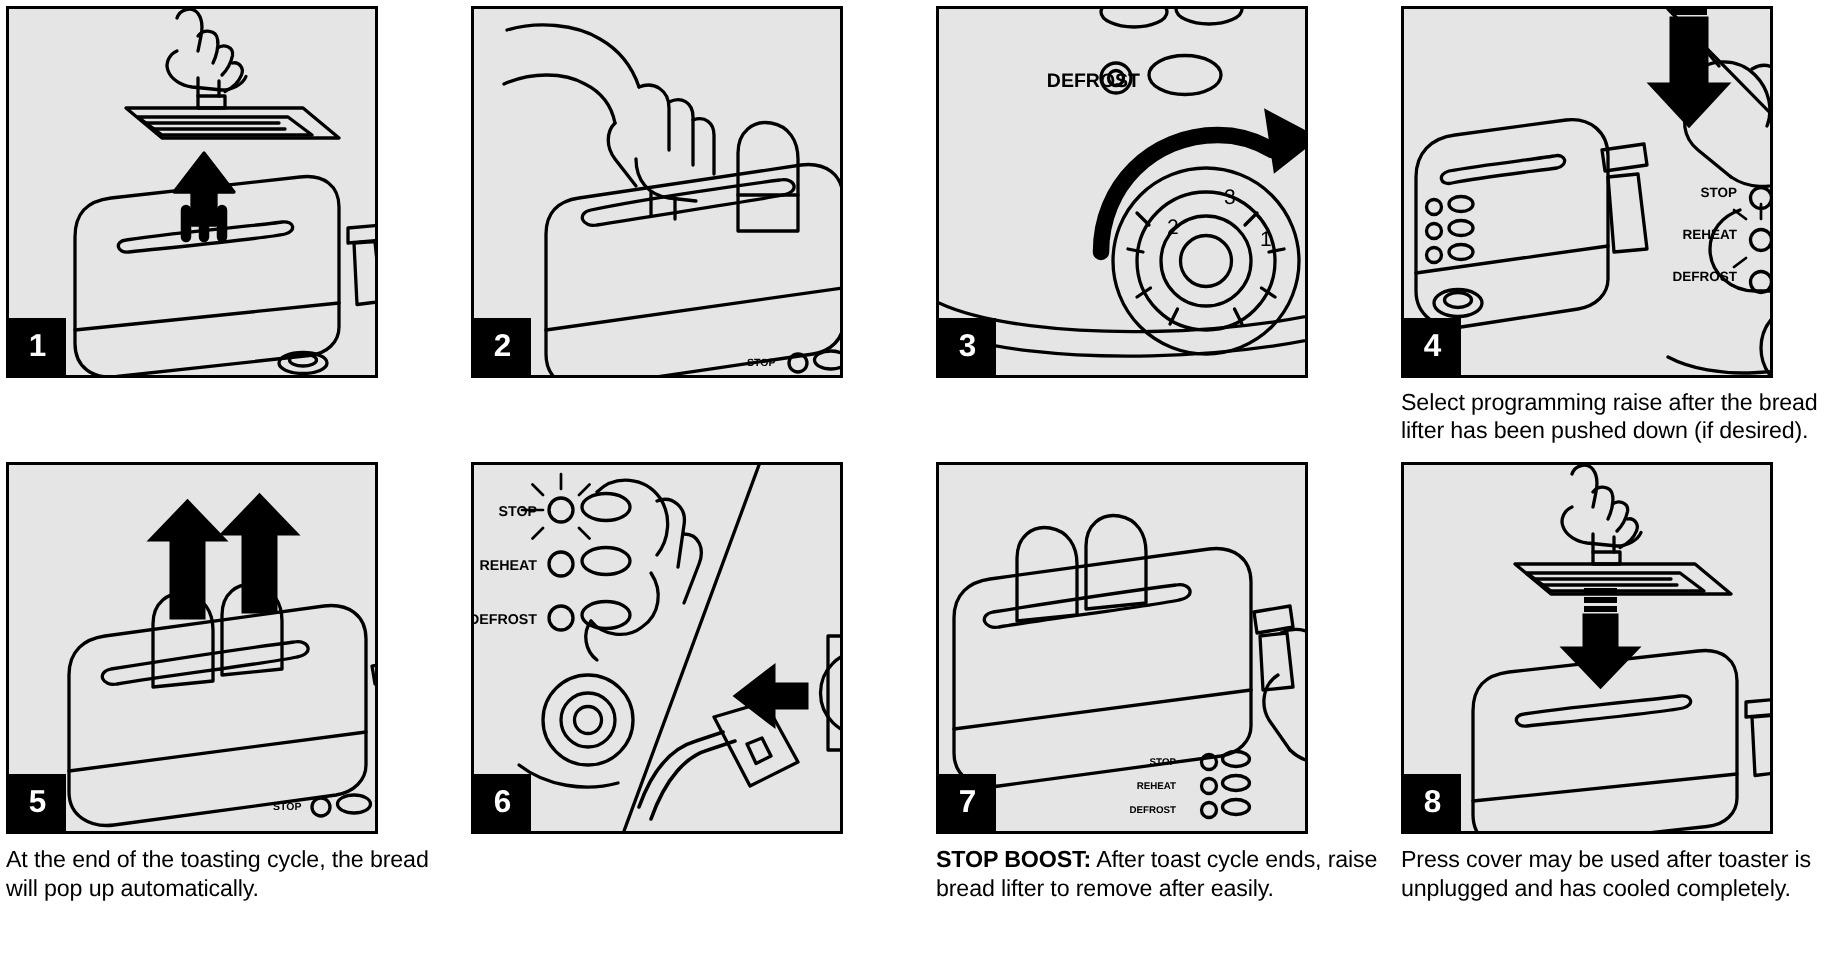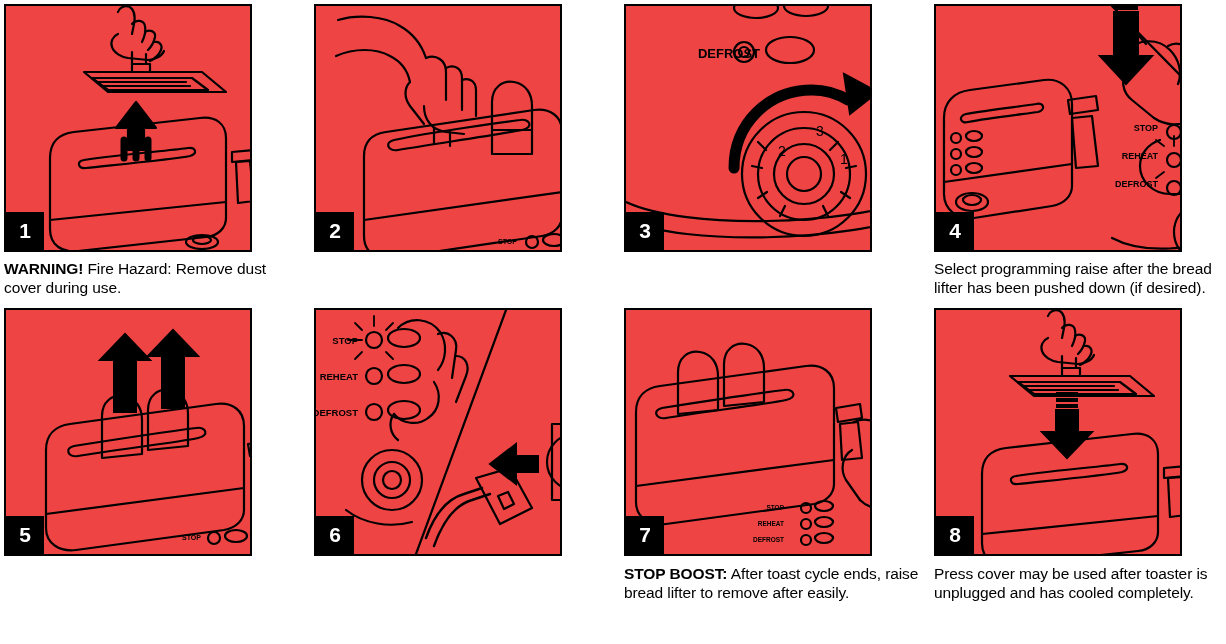--- a/index.html
+++ b/index.html
@@ -32,21 +32,21 @@
   .cell {
     width: 296px;
   }
   .panel {
     position: relative;
     width: 248px;
     height: 248px;
     border: 2px solid #000;
     box-sizing: border-box;
     overflow: hidden;
-    background: #ef4444;
+    background: #e5e5e5;
   }
   .panel svg {
     position: absolute;
     left: 0;
     top: 0;
   }
   .step-badge {
     position: absolute;
     left: 0;
     bottom: 0;
@@ -114,21 +114,20 @@
             <path d="M230 156 l14 -1 l4 40 l-16 2 z"></path>
 
             <path d="M44 214 l176 -18"></path>
 
             <ellipse cx="196" cy="236" rx="16" ry="7"></ellipse>
             <ellipse cx="196" cy="234" rx="9" ry="4"></ellipse>
           </g>
         </svg>
         <div class="step-badge">1</div>
       </div>
-      <div class="caption"><b>WARNING!</b><span> Fire Hazard: Remove dust cover during use.</span></div>
     </div>
 
     <div class="cell">
       <div class="panel">
         <svg width="292" height="244" viewBox="0 0 292 244">
           <g fill="none" stroke="#000" stroke-width="2.2" stroke-linecap="round" stroke-linejoin="round">
 
             <path d="M22 14 c20 -6 46 -4 62 6 c14 8 22 20 26 32"></path>
             <path d="M20 50 c18 -8 40 -8 54 0 c12 6 18 16 20 26"></path>
 
@@ -283,20 +282,21 @@
             <ellipse cx="230" cy="226" rx="11" ry="6"></ellipse>
             <ellipse cx="256" cy="224" rx="11" ry="6"></ellipse>
           </g>
 
           <path d="M108 22 h22 v52 h14 l-25 26 l-25 -26 h14 z" fill="#000" stroke="#000" stroke-width="2" transform="rotate(180 119 62)"></path>
           <path d="M156 18 h22 v52 h14 l-25 26 l-25 -26 h14 z" fill="#000" stroke="#000" stroke-width="2" transform="rotate(180 167 58)"></path>
           <text x="176" y="230" font-family="'Liberation Sans', sans-serif" font-size="7" font-weight="bold" fill="#000">STOP</text>
         </svg>
         <div class="step-badge">5</div>
       </div>
+      <div class="caption"><span>At the end of the toasting cycle, the bread will pop up automatically.</span></div>
     </div>
 
     <div class="cell row2">
       <div class="panel">
         <svg width="292" height="244" viewBox="0 0 292 244">
           <g fill="none" stroke="#000" stroke-width="2.2" stroke-linecap="round" stroke-linejoin="round">
 
             <path d="M190 0 L100 244"></path>
 
             <circle cx="58" cy="30" r="8"></circle>

